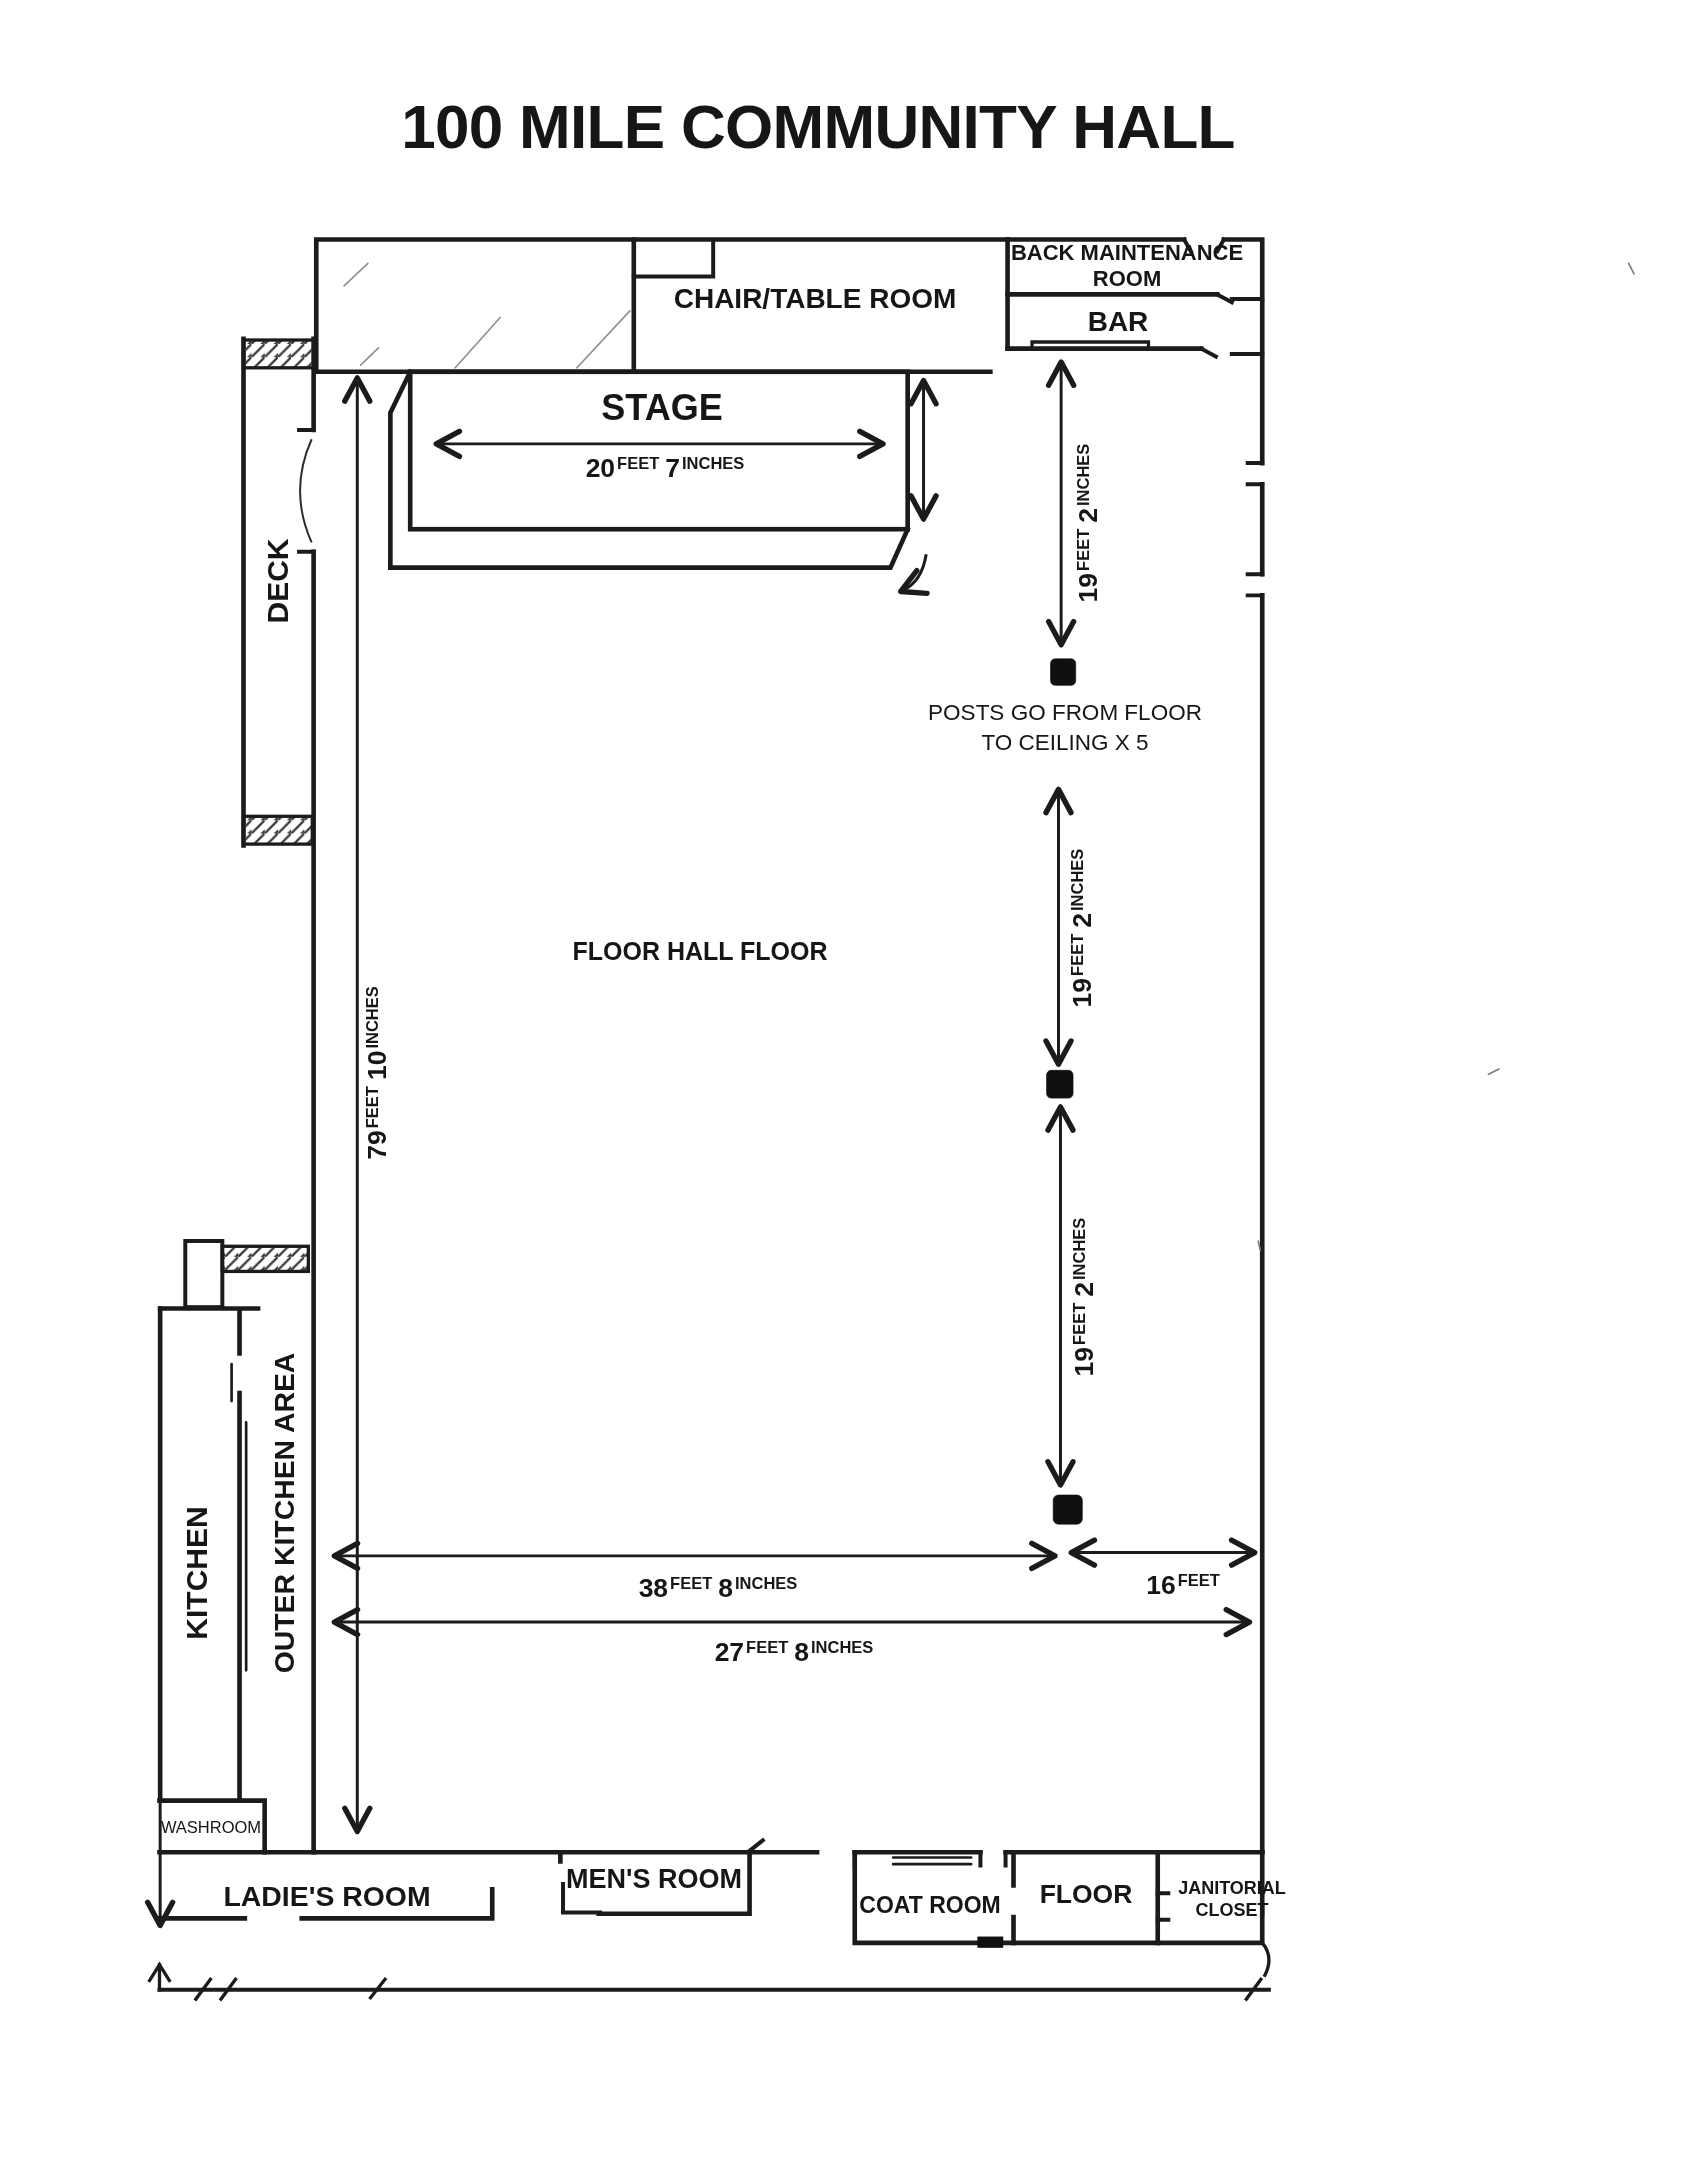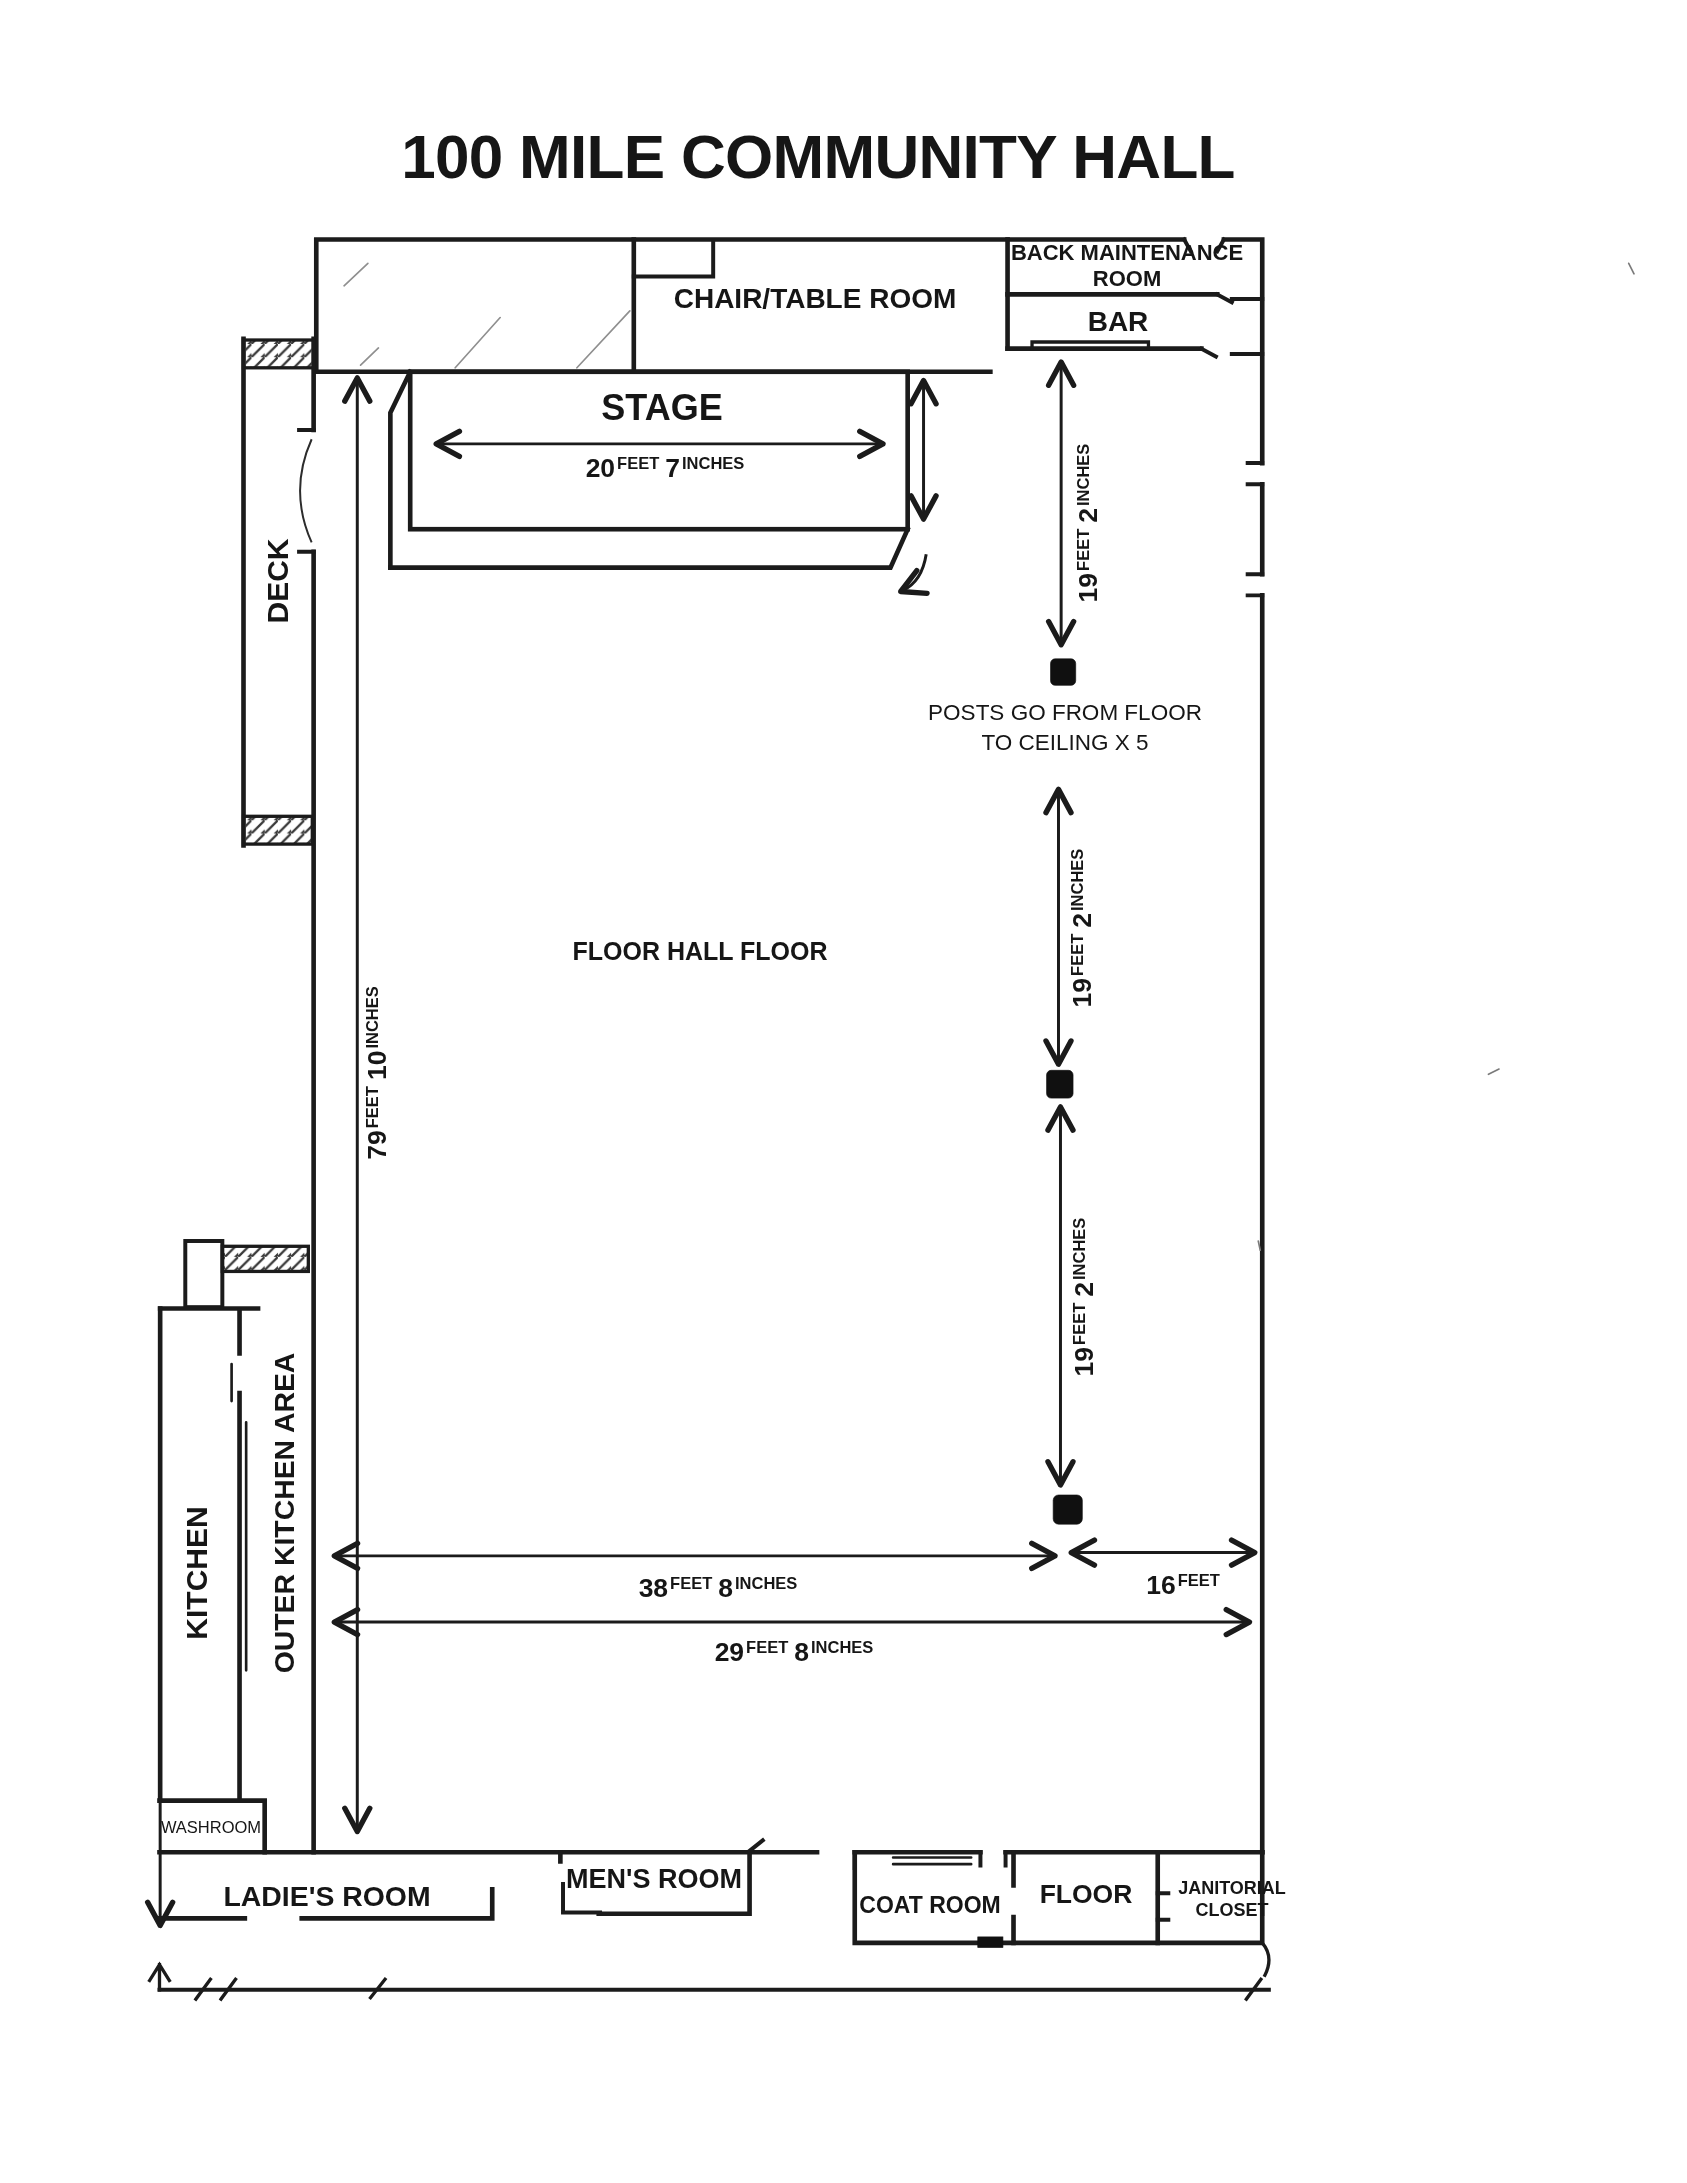--- a/index.html
+++ b/index.html
@@ -144,21 +144,21 @@
     <line class="dim-line" x1="508" y1="2352" x2="1592" y2="2352"></line>
     <line class="dim-line" x1="1622" y1="2347" x2="1894" y2="2347"></line>
     <line class="dim-line" x1="508" y1="2452" x2="1886" y2="2452"></line>
   </g>
 
   <g>
     <path class="speck" d="M2462,398 l8,16 M2250,1624 l16,-8 M1902,1876 l3,14"></path>
   </g>
 </svg>
 
-<div class="lbl title" style="left:818px;top:126px;margin-top:30px;">100 MILE COMMUNITY HALL</div>
+<div class="lbl title" style="left:818px;top:126px;">100 MILE COMMUNITY HALL</div>
 
 <div class="lbl" style="left:815px;top:299px;font-size:28px;">CHAIR/TABLE ROOM</div>
 
 <div class="lbl two-line" style="left:1127px;top:266px;font-size:22px;line-height:26px;">
   <div>BACK MAINTENANCE</div>
   <div>ROOM</div>
 </div>
 
 <div class="lbl" style="left:1118px;top:322px;font-size:28px;">BAR</div>
 
@@ -199,21 +199,21 @@
 
 <div class="lbl dim" style="left:718px;top:1588px;">
   <span class="v">38</span><span class="u">FEET</span><span class="v">8</span><span class="u">INCHES</span>
 </div>
 
 <div class="lbl dim" style="left:1183px;top:1585px;">
   <span class="v">16</span><span class="u">FEET</span>
 </div>
 
 <div class="lbl dim" style="left:794px;top:1652px;">
-  <span class="v">29</span><span class="u">FEET</span><span class="v">8</span><span class="u">INCHES</span>
+  <span class="v">27</span><span class="u">FEET</span><span class="v">8</span><span class="u">INCHES</span>
 </div>
 
 <div class="lbl light" style="left:211px;top:1827px;font-size:16.5px;">WASHROOM</div>
 
 <div class="lbl" style="left:327px;top:1896px;font-size:28.4px;">LADIE'S ROOM</div>
 
 <div class="lbl" style="left:654px;top:1879px;font-size:27px;">MEN'S ROOM</div>
 
 <div class="lbl" style="left:930px;top:1905px;font-size:23px;">COAT ROOM</div>
 

